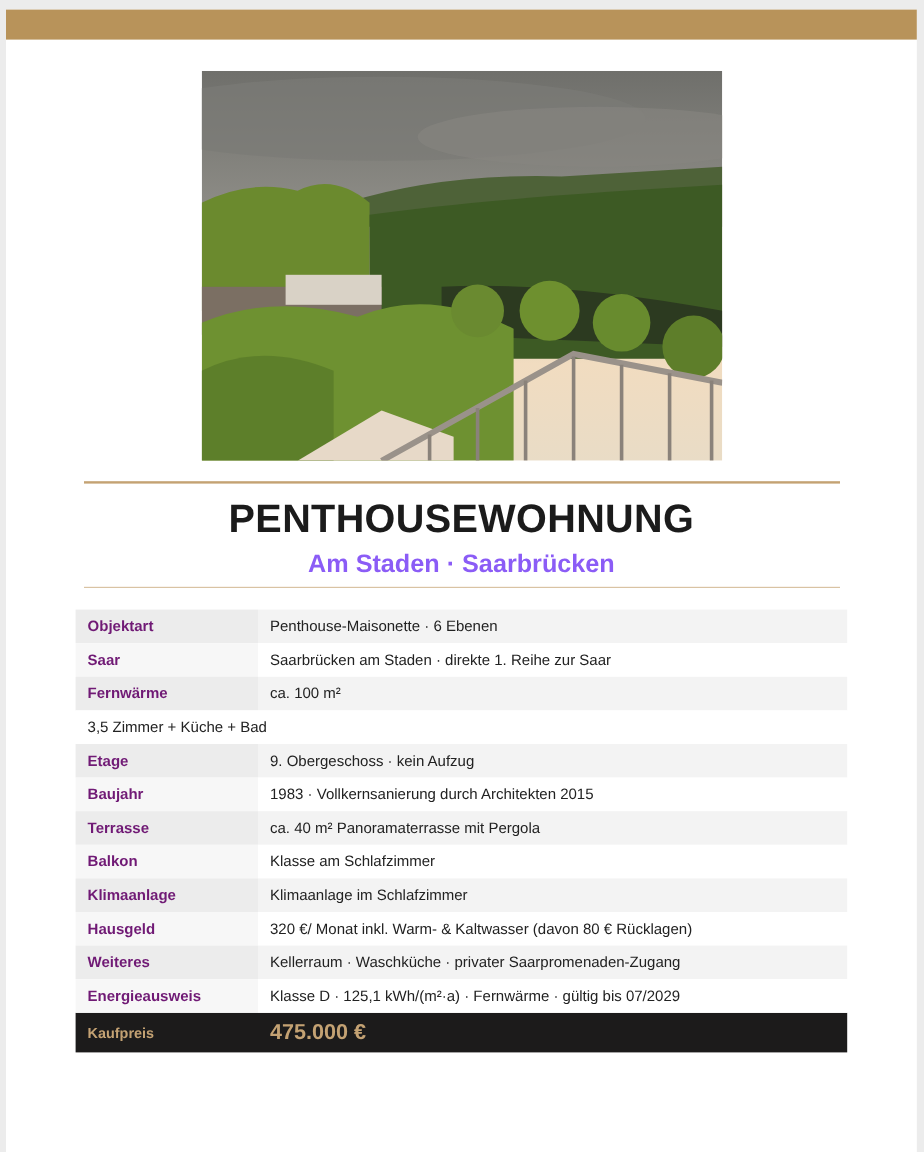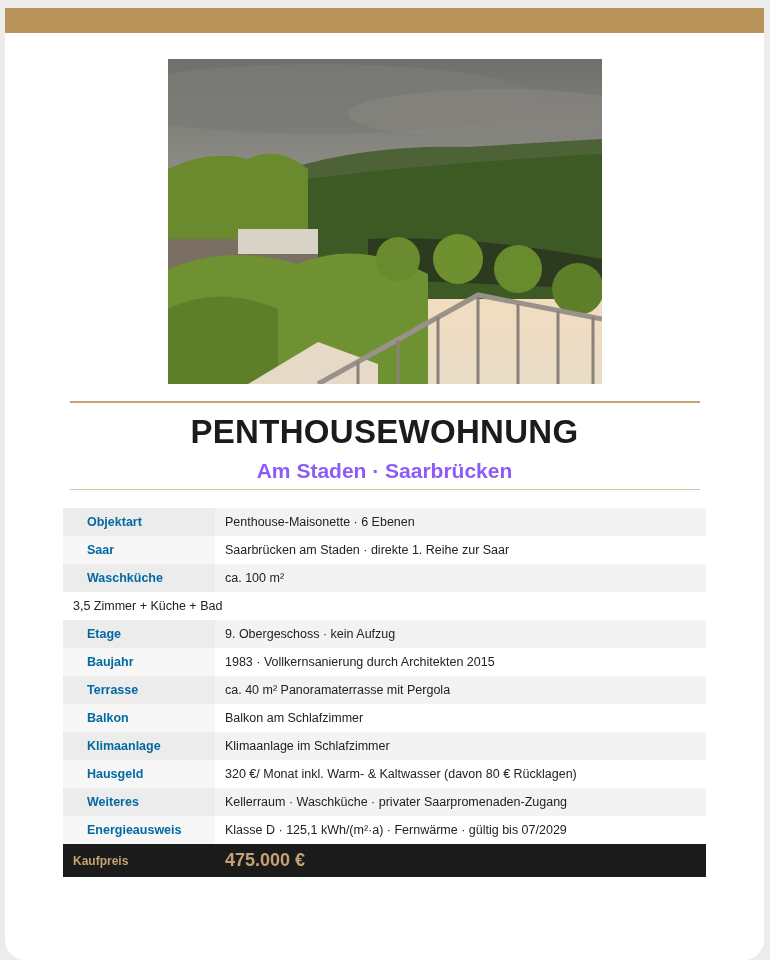--- a/index.html
+++ b/index.html
@@ -5,21 +5,20 @@
   html, body { margin: 0; padding: 0; }
   body {
     width: 770px; height: 960px; overflow: hidden;
     background: #ececec;
     font-family: "Liberation Sans", sans-serif;
     position: relative;
   }
   .page {
     position: absolute; left: 5px; top: 8px; width: 759px; height: 952px;
     background: #ffffff;
-    border-radius: 20px;
   }
   .topbar {
     position: absolute; left: 0; top: 0; width: 759px; height: 25px;
     background: #b8935a;
   }
   .photo {
     position: absolute; left: 163px; top: 51px; width: 434px; height: 325px;
     overflow: hidden;
   }
   .photo svg { display: block; }
@@ -38,22 +37,22 @@
   .rule-bottom {
     position: absolute; left: 65px; top: 481px; width: 630px; height: 1px;
     background: #d9c3a3;
   }
   .table {
     position: absolute; left: 58px; top: 500px; width: 643px;
     border-collapse: collapse;
   }
   .row { display: flex; height: 28px; align-items: center; }
   .row .label {
-    width: 152px; height: 28px; line-height: 28px; padding-left: 24px;
-    font-size: 12.5px; font-weight: bold; color: #0369a1; box-sizing: border-box;
+    width: 152px; height: 28px; line-height: 28px; padding-left: 10px;
+    font-size: 12.5px; font-weight: bold; color: #701a75; box-sizing: border-box;
   }
   .row .value {
     flex: 1; height: 28px; line-height: 28px; padding-left: 10px;
     font-size: 12.5px; color: #222222; box-sizing: border-box;
   }
   .row:nth-child(odd) .label { background: #ececec; }
   .row:nth-child(odd) .value { background: #f3f3f3; }
   .row:nth-child(even) .label { background: #f7f7f7; }
   .row:nth-child(even) .value { background: #ffffff; }
   .row + .row { border-top: 0; }
@@ -128,41 +127,41 @@
     <div class="rows">
       <div class="row">
         <div class="label">Objektart</div>
         <div class="value">Penthouse-Maisonette · 6 Ebenen</div>
       </div>
       <div class="row">
         <div class="label">Saar</div>
         <div class="value">Saarbrücken am Staden · direkte 1. Reihe zur Saar</div>
       </div>
       <div class="row">
-        <div class="label">Waschküche</div>
+        <div class="label">Fernwärme</div>
         <div class="value">ca. 100 m²</div>
       </div>
       <div class="row">
         <div class="value">3,5 Zimmer + Küche + Bad</div>
       </div>
       <div class="row">
         <div class="label">Etage</div>
         <div class="value">9. Obergeschoss · kein Aufzug</div>
       </div>
       <div class="row">
         <div class="label">Baujahr</div>
         <div class="value">1983 · Vollkernsanierung durch Architekten 2015</div>
       </div>
       <div class="row">
         <div class="label">Terrasse</div>
         <div class="value">ca. 40 m² Panoramaterrasse mit Pergola</div>
       </div>
       <div class="row">
         <div class="label">Balkon</div>
-        <div class="value">Balkon am Schlafzimmer</div>
+        <div class="value">Klasse am Schlafzimmer</div>
       </div>
       <div class="row">
         <div class="label">Klimaanlage</div>
         <div class="value">Klimaanlage im Schlafzimmer</div>
       </div>
       <div class="row">
         <div class="label">Hausgeld</div>
         <div class="value">320 €/ Monat inkl. Warm- &amp; Kaltwasser (davon 80 € Rücklagen)</div>
       </div>
       <div class="row">

